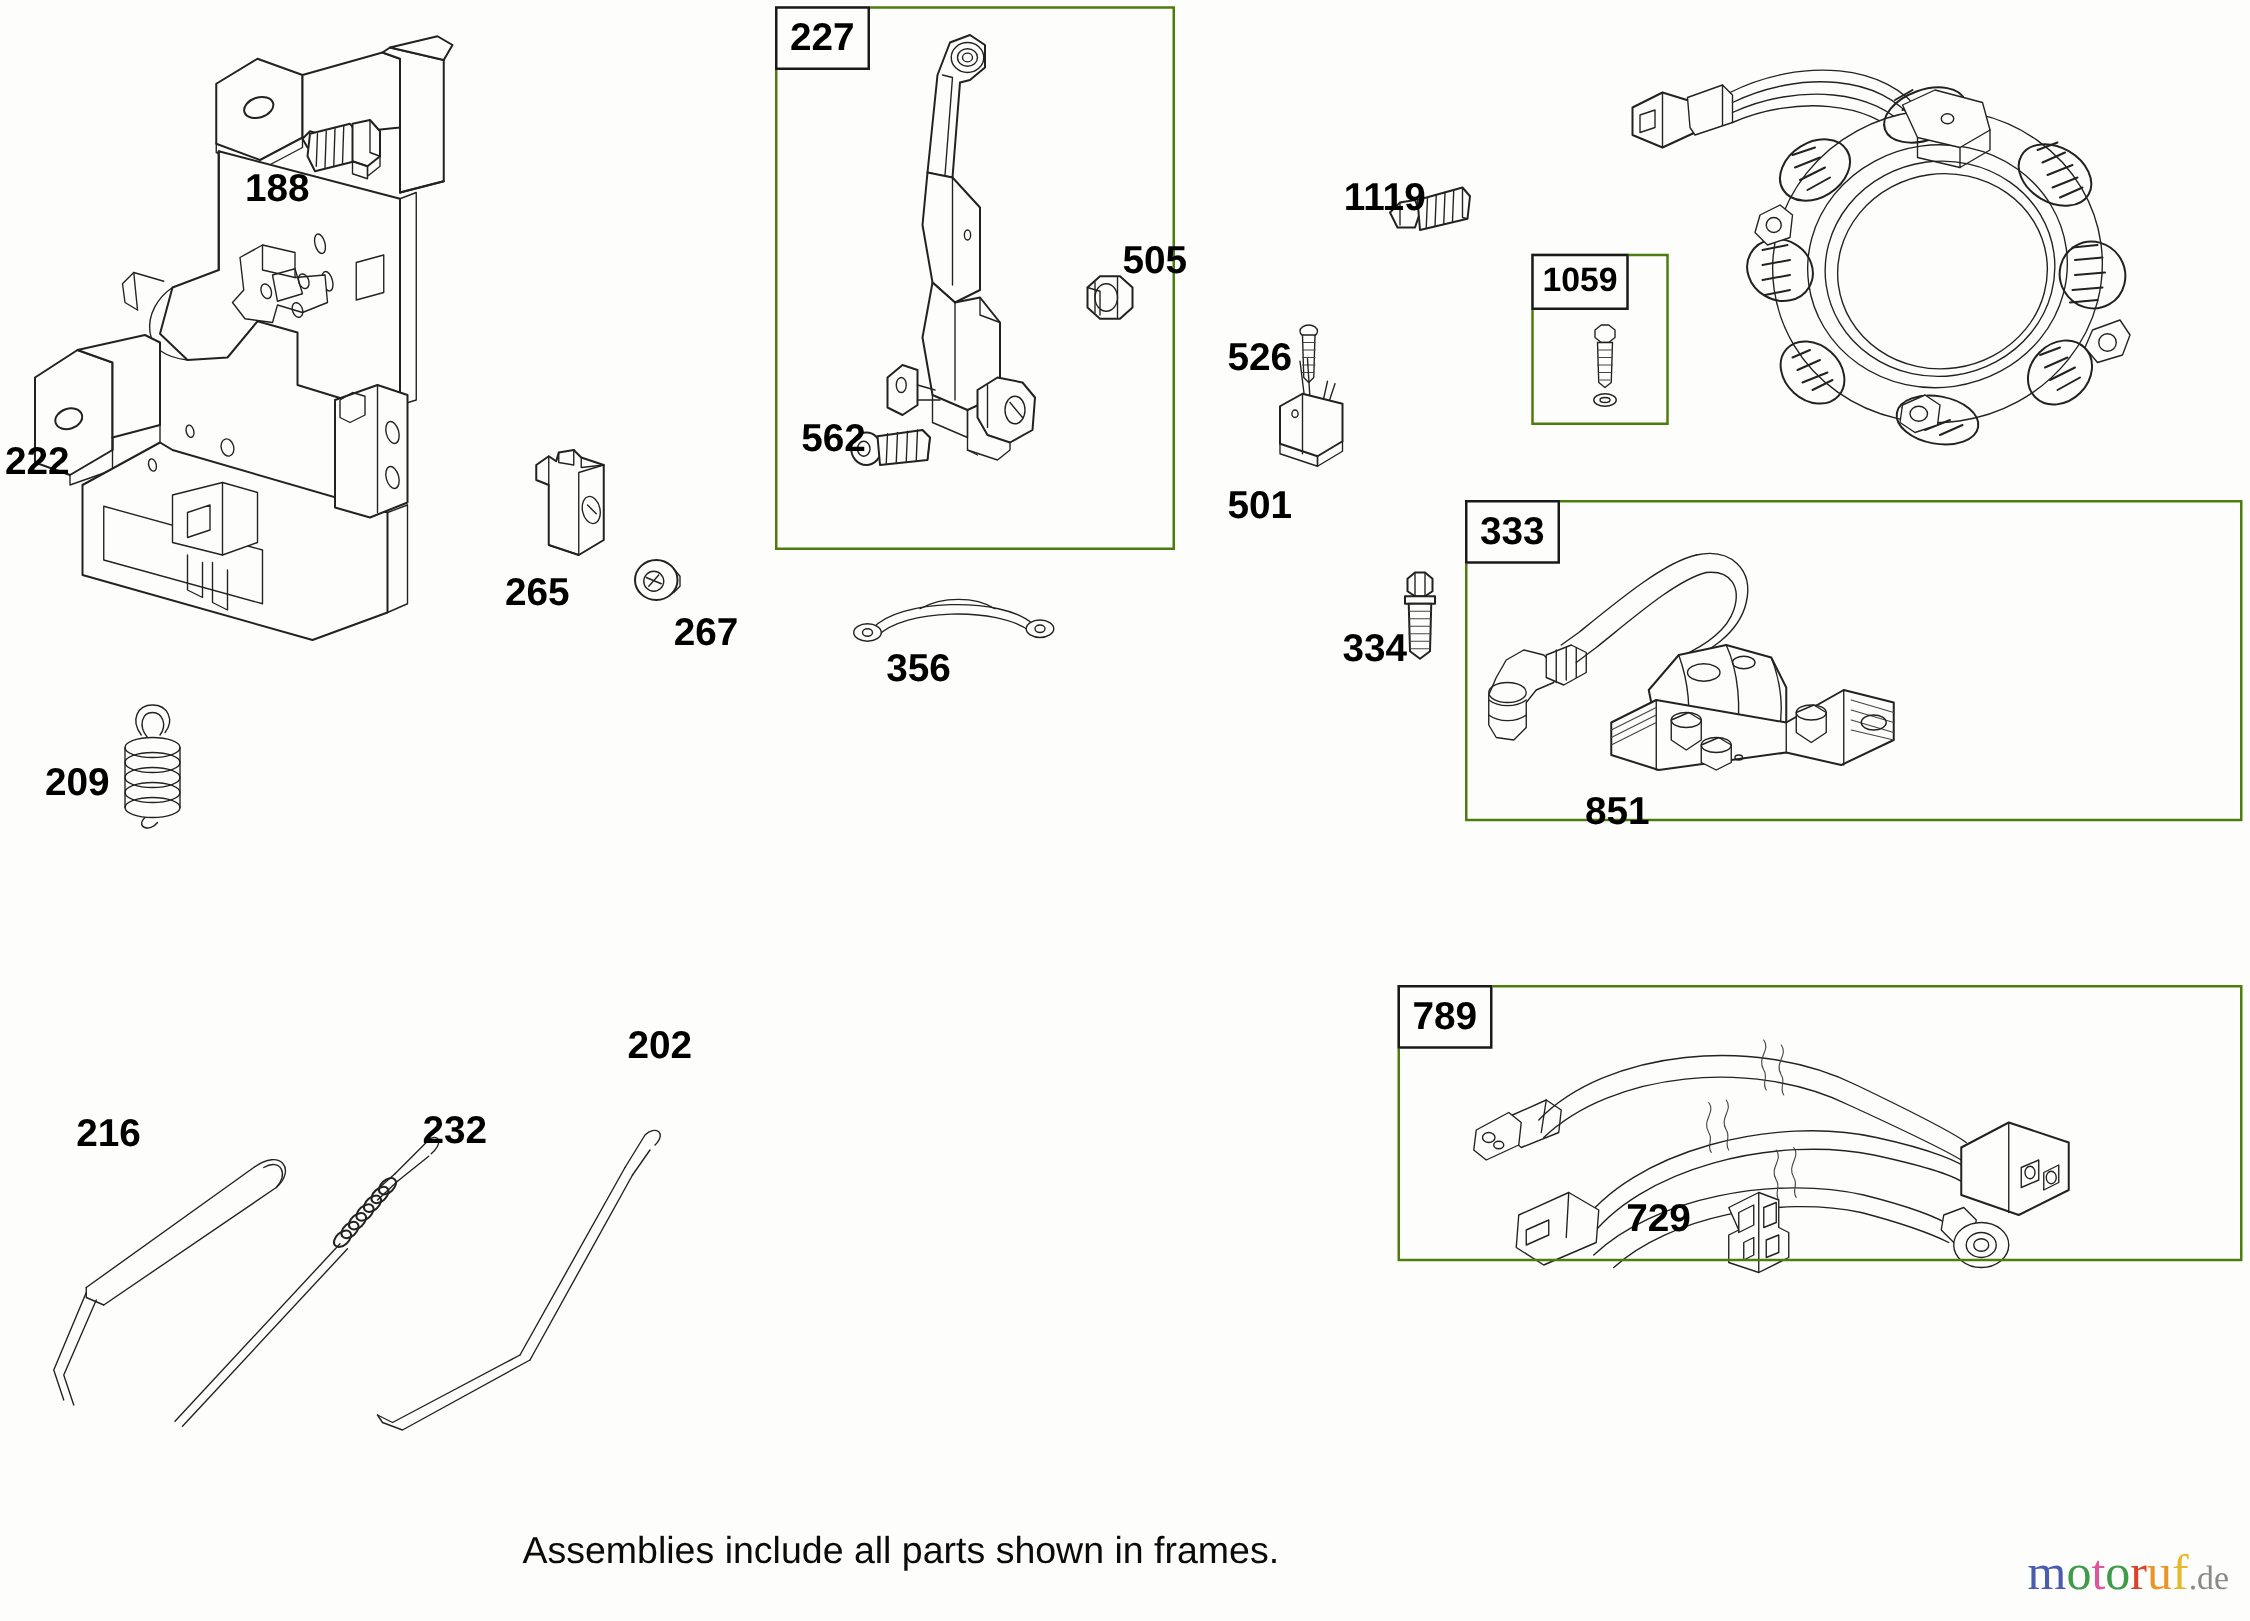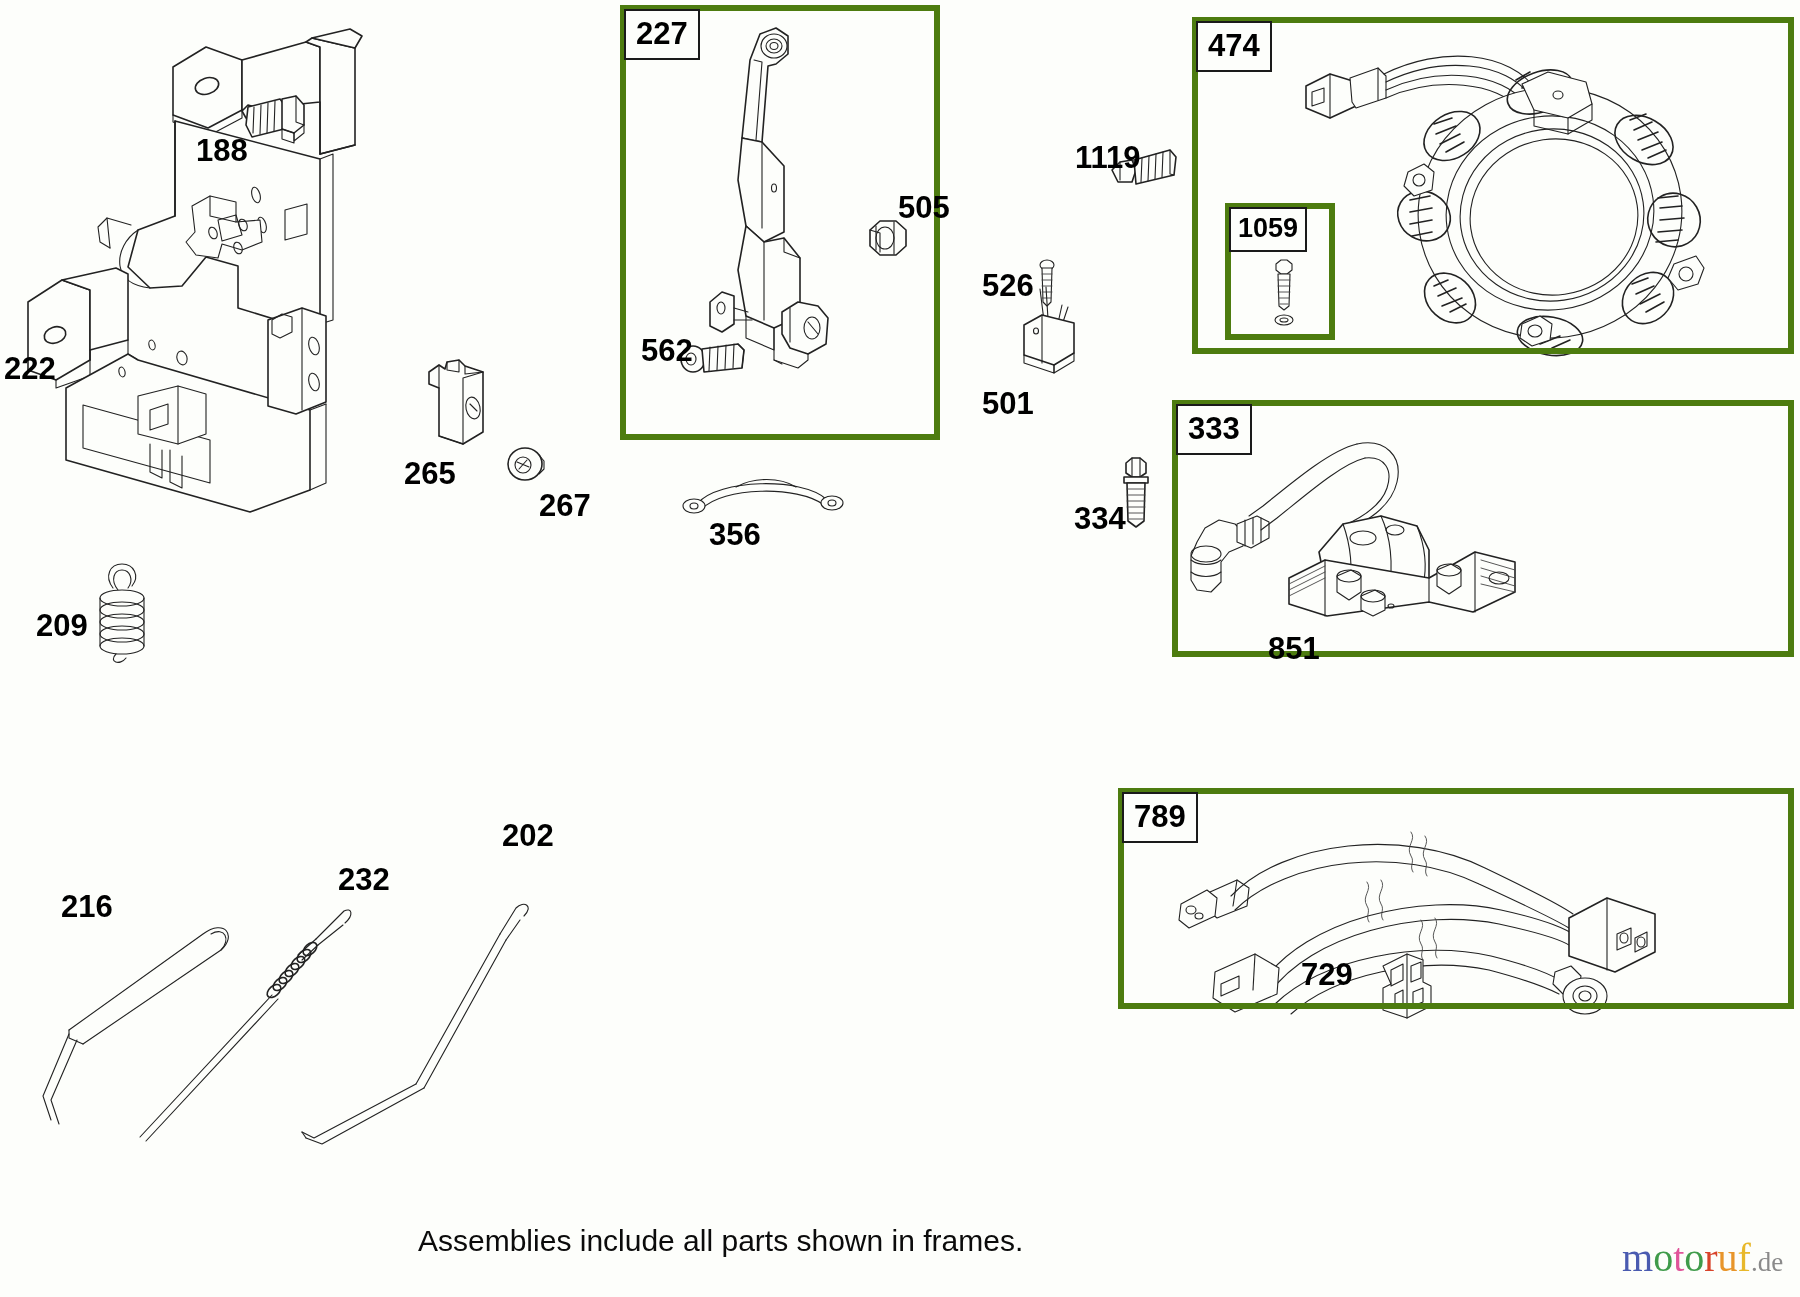--- a/index.html
+++ b/index.html
@@ -10,21 +10,21 @@
   #stage {
     position: relative;
     width: 1800px;
     height: 1297px;
     background: #fdfefb;
     font-family: "Liberation Sans", sans-serif;
     overflow: hidden;
   }
   .frame {
     position: absolute;
-    border: 6px solid #4d7c0f;
+    border: 2px solid #4d7c0f;
     box-sizing: border-box;
     background: transparent;
   }
   .frame-tag {
     position: absolute;
     top: -2px;
     left: -2px;
     border: 2px solid #1a1a1a;
     background: #fdfefb;
     font-size: 31px;
@@ -513,43 +513,40 @@
       <path class="thin" d="M128 184 L26 238 L14 232"></path>
       <path class="thin" d="M136 188 L34 244 L18 238"></path>
       <path class="thin" d="M14 232 L18 238"></path>
     </svg>
   </div>
 
   <div class="frame" style="left:620px; top:5px; width:320px; height:435px;">
     <span class="frame-tag">227</span>
   </div>
 
-  <div class="frame" style="left:1192px; top:17px; width:602px; height:337px;">
-    <span class="frame-tag">474</span>
-  </div>
 
   <div class="frame" style="left:1225px; top:203px; width:110px; height:137px;">
     <span class="frame-tag" style="font-size:27px; padding:6px 7px 8px 7px;">1059</span>
   </div>
 
   <div class="frame" style="left:1172px; top:400px; width:622px; height:257px;">
     <span class="frame-tag">333</span>
   </div>
 
   <div class="frame" style="left:1118px; top:788px; width:676px; height:221px;">
     <span class="frame-tag">789</span>
   </div>
 
   <div class="label" style="left:196px; top:135px;">188</div>
   <div class="label" style="left:4px;   top:353px;">222</div>
   <div class="label" style="left:404px; top:458px;">265</div>
   <div class="label" style="left:539px; top:490px;">267</div>
   <div class="label" style="left:36px;  top:610px;">209</div>
   <div class="label" style="left:61px;  top:891px;">216</div>
-  <div class="label" style="left:338px; top:864px;text-align:right;">232</div>
+  <div class="label" style="left:338px; top:888px;text-align:right;">232</div>
   <div class="label" style="left:502px; top:820px;">202</div>
   <div class="label" style="left:641px; top:335px;">562</div>
   <div class="label" style="left:898px; top:192px;">505</div>
   <div class="label" style="left:709px; top:519px;">356</div>
   <div class="label" style="left:1075px; top:142px;">1119</div>
   <div class="label" style="left:982px;  top:270px;">526</div>
   <div class="label" style="left:982px;  top:388px;">501</div>
   <div class="label" style="left:1074px; top:503px;">334</div>
   <div class="label" style="left:1268px; top:600px;margin-top:33px;">851</div>
   <div class="label" style="left:1301px; top:959px;">729</div>

